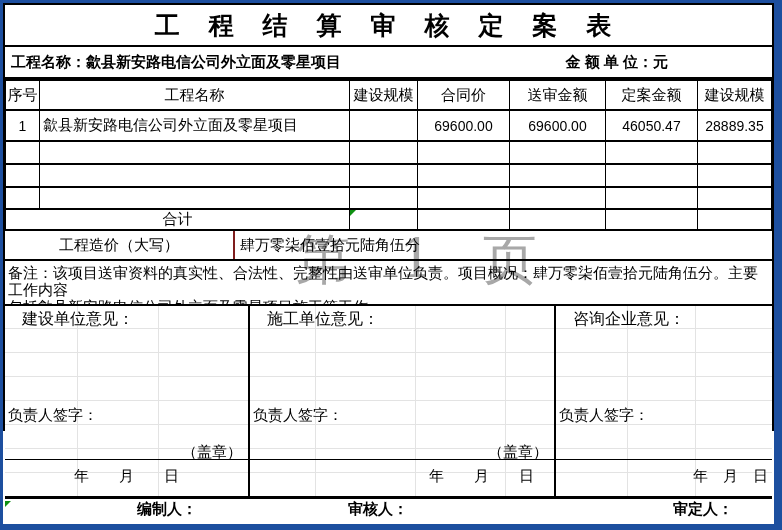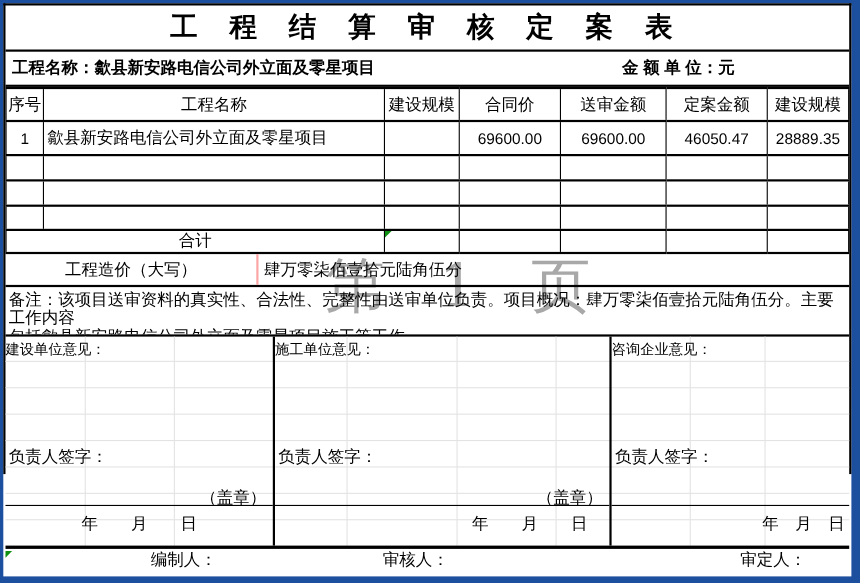--- a/index.html
+++ b/index.html
@@ -25,41 +25,41 @@
   table.main{width:100%;border-collapse:collapse;table-layout:fixed;}
   table.main td{border:1px solid #000;border-top:2px solid #000;border-bottom:2px solid #000;
                 font-size:15px;text-align:center;padding:0;overflow:hidden;white-space:nowrap;position:relative;}
   table.main tr.hdr td{height:30px;}
   table.main tr.r1 td{height:31px;font-size:14px;}
   table.main tr.r1 td.nm{text-align:left;padding-left:3px;font-size:15px;}
   table.main tr.re td{height:23px;}
   table.main tr.re4 td{height:22px;}
   table.main tr.tot td{height:19px;font-family:Liberation Serif, serif;}
   .amount-row{height:30px;display:flex;border-bottom:2px solid #000;font-size:15px;}
-  .amount-label{width:230px;border-right:2px solid #fca5a5;display:flex;align-items:center;
+  .amount-label{width:230px;border-right:2px solid #7f1d1d;display:flex;align-items:center;
                 justify-content:center;}
   .amount-value{flex:1;display:flex;align-items:center;padding-left:5px;white-space:nowrap;}
   .remark{height:45px;border-bottom:2px solid #000;font-size:15px;line-height:17px;
           padding:3px 3px 0 3px;overflow:hidden;}
   .opinions{position:relative;height:190px;display:flex;}
   .op-col{position:relative;height:100%;}
   .op-col.c1{width:245px;border-right:2px solid #000;}
   .op-col.c2{width:306px;border-right:2px solid #000;}
   .op-col.c3{flex:1;}
-  .op-header{position:absolute;left:0;top:3px;font-size:13px;white-space:nowrap;text-align:right;}
+  .op-header{position:absolute;left:17px;top:3px;font-size:16px;white-space:nowrap;text-align:right;}
   .op-sign{position:absolute;left:3px;top:100px;font-size:15px;white-space:nowrap;}
   .op-seal{position:absolute;right:6px;top:137px;font-size:15px;white-space:nowrap;}
   .op-line{position:absolute;left:0;right:0;top:153px;border-top:1px solid #000;}
   .op-date{position:absolute;left:0;right:0;top:161px;font-size:15px;white-space:nowrap;}
   .c1 .op-date{text-align:center;}
   .c2 .op-date{text-align:right;padding-right:20px;}
   .c3 .op-date{text-align:right;padding-right:4px;}
   .gridlines .gh{position:absolute;left:0;right:0;height:1px;background:#e3e3e3;}
   .gridlines .gv{position:absolute;top:0;bottom:0;width:1px;background:#e3e3e3;}
-  .footer-band{position:relative;height:20px;border-top:3px solid #000;font-size:15px;}
+  .footer-band{position:relative;height:20px;border-top:3px solid #000;font-size:15px;font-weight:bold;}
   .footer-band span{position:absolute;top:1px;white-space:nowrap;}
   .ft-prep{left:132px;} .ft-rev{left:343px;text-align:right;} .ft-app{left:668px;}
   .err-tri{position:absolute;width:0;height:0;border-top:6px solid #0e9012;
            border-right:6px solid transparent;}
 </style>
 </head>
 <body>
 
 <div class="frame">
   <div class="b-top"></div>

